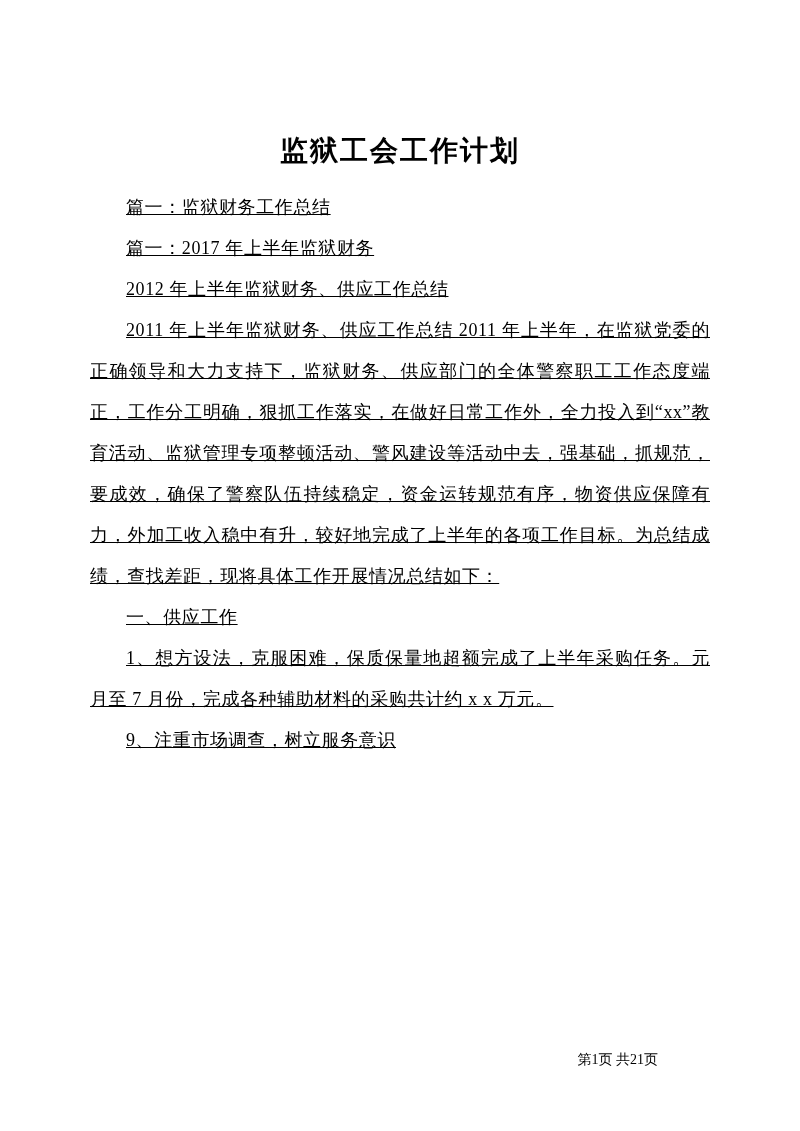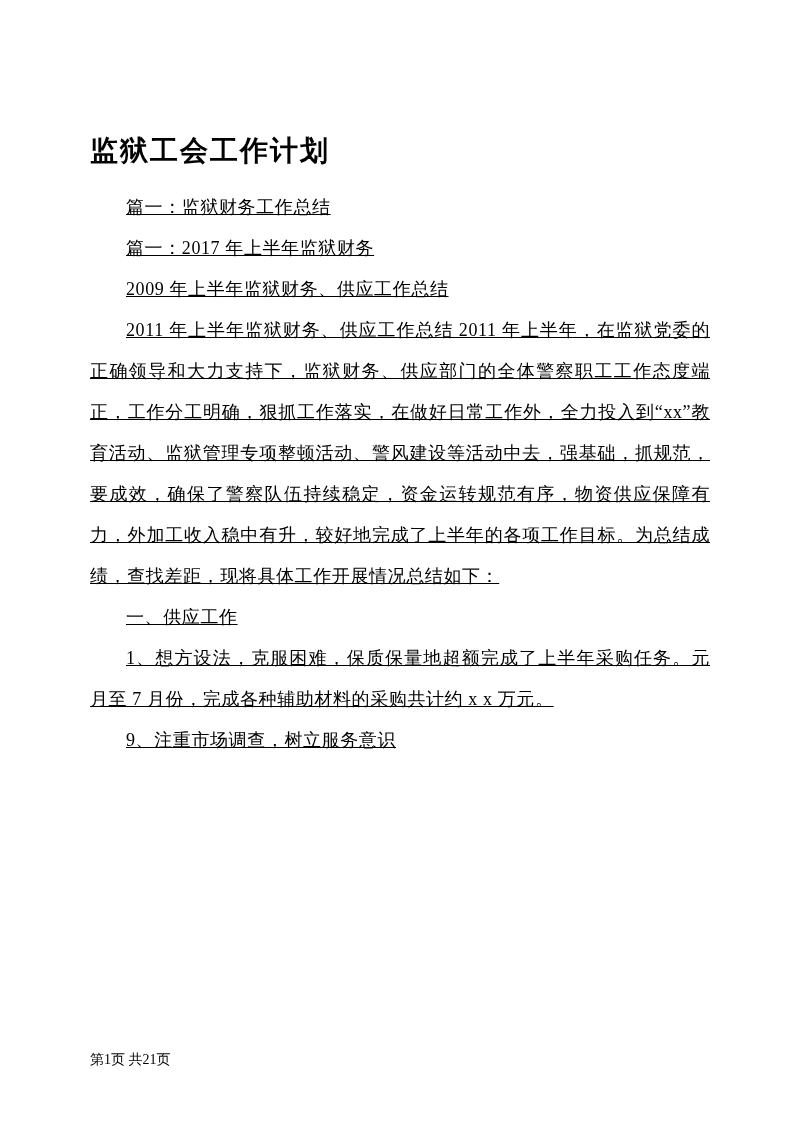--- a/index.html
+++ b/index.html
@@ -13,58 +13,58 @@
     overflow: hidden;
   }
   .page {
     width: 800px;
     height: 1131px;
     background: #ffffff;
     padding: 133px 90px 0 90px;
     position: relative;
   }
   .doc-title {
-    text-align: left;
+    text-align: center;
     font-size: 28px;
     font-weight: bold;
     letter-spacing: 2px;
     line-height: 1.3;
     margin-bottom: 18px;
   }
   .content p {
     font-size: 18px;
     line-height: 41px;
     text-align: justify;
     text-indent: 2em;
     letter-spacing: 0.6px;
     word-break: break-all;
     text-decoration: underline;
   }
   .page-footer {
     position: absolute;
     bottom: 62px;
     left: 90px;
     right: 90px;
-    text-align: left;
+    text-align: right;
     padding-right: 52px;
     font-size: 14px;
     color: #000000;
   }
 </style>
 </head>
 <body>
 
 <div class="page">
 
   <h1 class="doc-title">监狱工会工作计划</h1>
 
   <div class="content">
     <p>篇一：监狱财务工作总结</p>
     <p>篇一：2017 年上半年监狱财务</p>
-    <p>2009 年上半年监狱财务、供应工作总结</p>
+    <p>2012 年上半年监狱财务、供应工作总结</p>
     <p>2011 年上半年监狱财务、供应工作总结 2011 年上半年，在监狱党委的正确领导和大力支持下，监狱财务、供应部门的全体警察职工工作态度端正，工作分工明确，狠抓工作落实，在做好日常工作外，全力投入到“xx”教育活动、监狱管理专项整顿活动、警风建设等活动中去，强基础，抓规范，要成效，确保了警察队伍持续稳定，资金运转规范有序，物资供应保障有力，外加工收入稳中有升，较好地完成了上半年的各项工作目标。为总结成绩，查找差距，现将具体工作开展情况总结如下：</p>
     <p>一、供应工作</p>
     <p>1、想方设法，克服困难，保质保量地超额完成了上半年采购任务。元月至 7 月份，完成各种辅助材料的采购共计约 x x 万元。</p>
     <p>9、注重市场调查，树立服务意识</p>
   </div>
 
   <div class="page-footer">第1页 共21页</div>
 
 </div>
 

